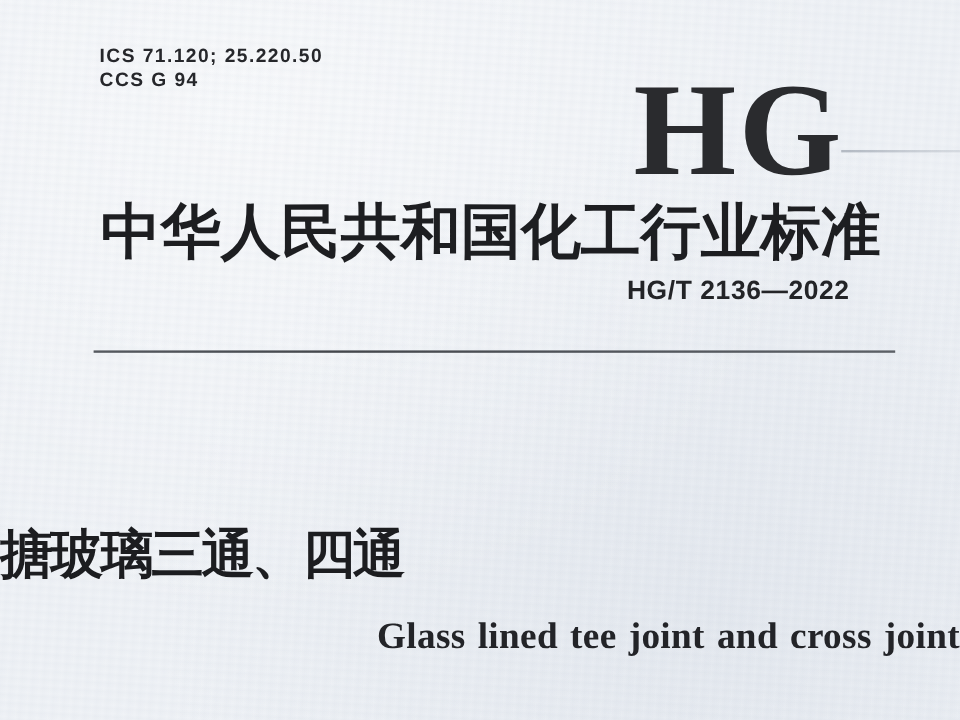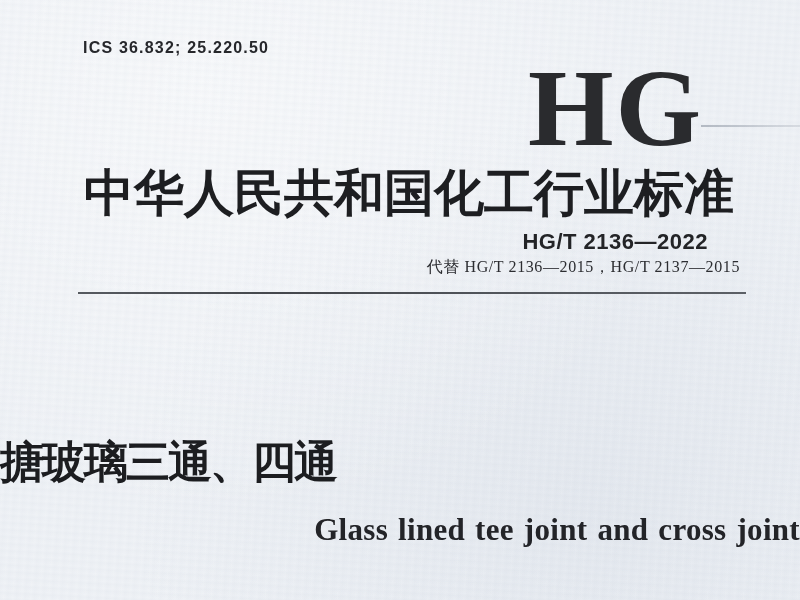--- a/index.html
+++ b/index.html
@@ -126,31 +126,31 @@
     color: #232428;
   }
 </style>
 </head>
 <body>
 
 <div class="page">
   <div class="grain"></div>
 
   <div class="ics-block">
-    <div>ICS 36.832; 25.220.50</div>
+    <div>ICS 71.120; 25.220.50</div>
+    <div>CCS G 94</div>
   </div>
 
   <div class="hg-logo">HG</div>
 
   <div class="artifact-line"></div>
 
   <div class="national-title">中华人民共和国化工行业标准</div>
 
   <div class="std-number">HG/T 2136—2022</div>
 
-  <div class="replaces-note">代替 HG/T 2136—2015，HG/T 2137—2015</div>
 
   <div class="rule"></div>
 
   <div class="title-cn">搪玻璃三通、四通</div>
 
   <div class="title-en">Glass lined tee joint and cross joint</div>
 </div>
 
 </body></html>

